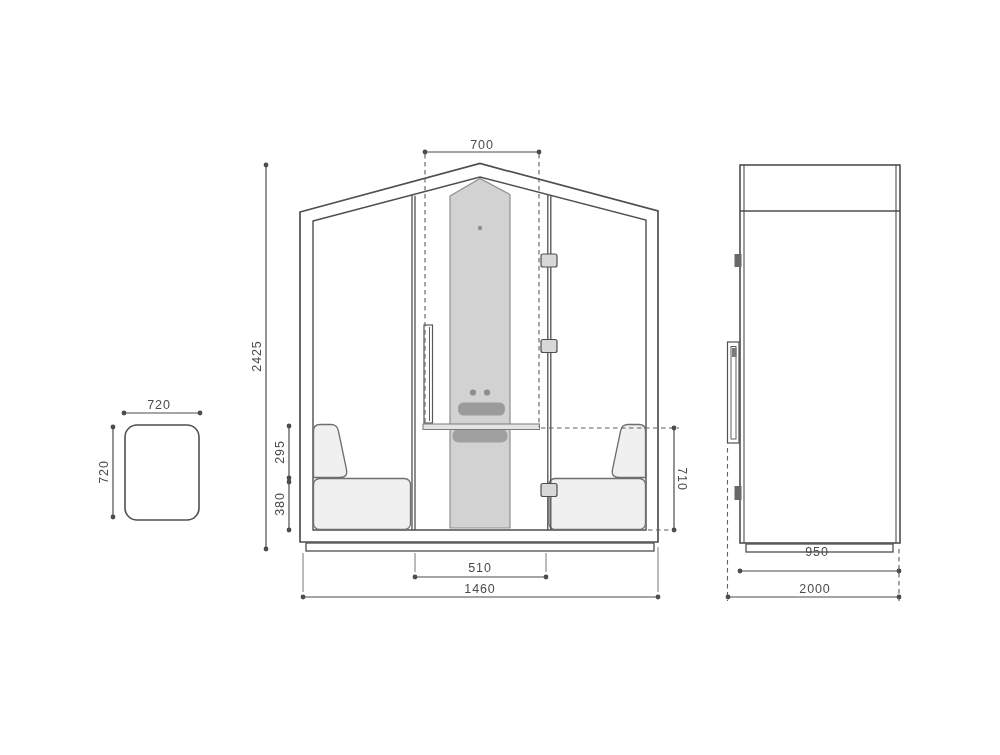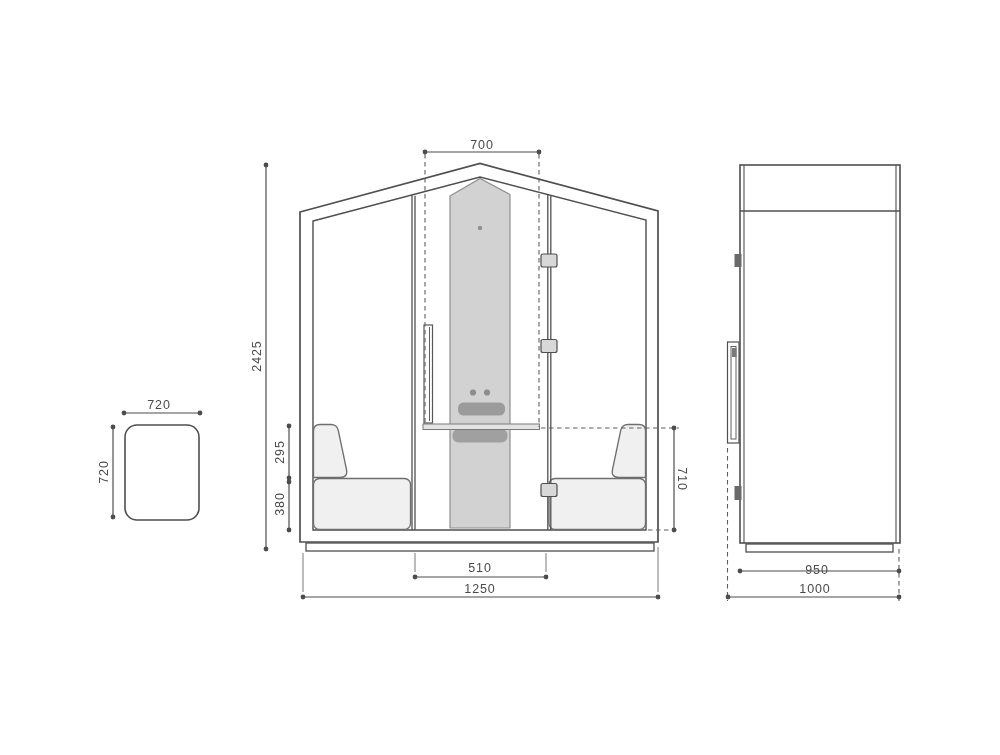--- a/index.html
+++ b/index.html
@@ -184,23 +184,23 @@
   <div class="dim-label rot-ccw" style="left:257px;top:356px;">2425</div>
 
   <div class="dim-label rot-ccw" style="left:280px;top:452px;">295</div>
 
   <div class="dim-label rot-ccw" style="left:280px;top:504px;">380</div>
 
   <div class="dim-label rot-cw" style="left:682px;top:479px;">710</div>
 
   <div class="dim-label" style="left:480px;top:568px;">510</div>
 
-  <div class="dim-label" style="left:480px;top:589px;">1250</div>
+  <div class="dim-label" style="left:480px;top:589px;">1460</div>
 
   <div class="dim-label" style="left:159px;top:405px;">720</div>
 
   <div class="dim-label rot-ccw" style="left:104px;top:472px;">720</div>
 
-  <div class="dim-label" style="left:817px;top:570px;">950</div>
-
-  <div class="dim-label" style="left:815px;top:589px;">1000</div>
+  <div class="dim-label" style="left:817px;top:552px;">950</div>
+
+  <div class="dim-label" style="left:815px;top:589px;">2000</div>
 
 </div>
 
 </body></html>

